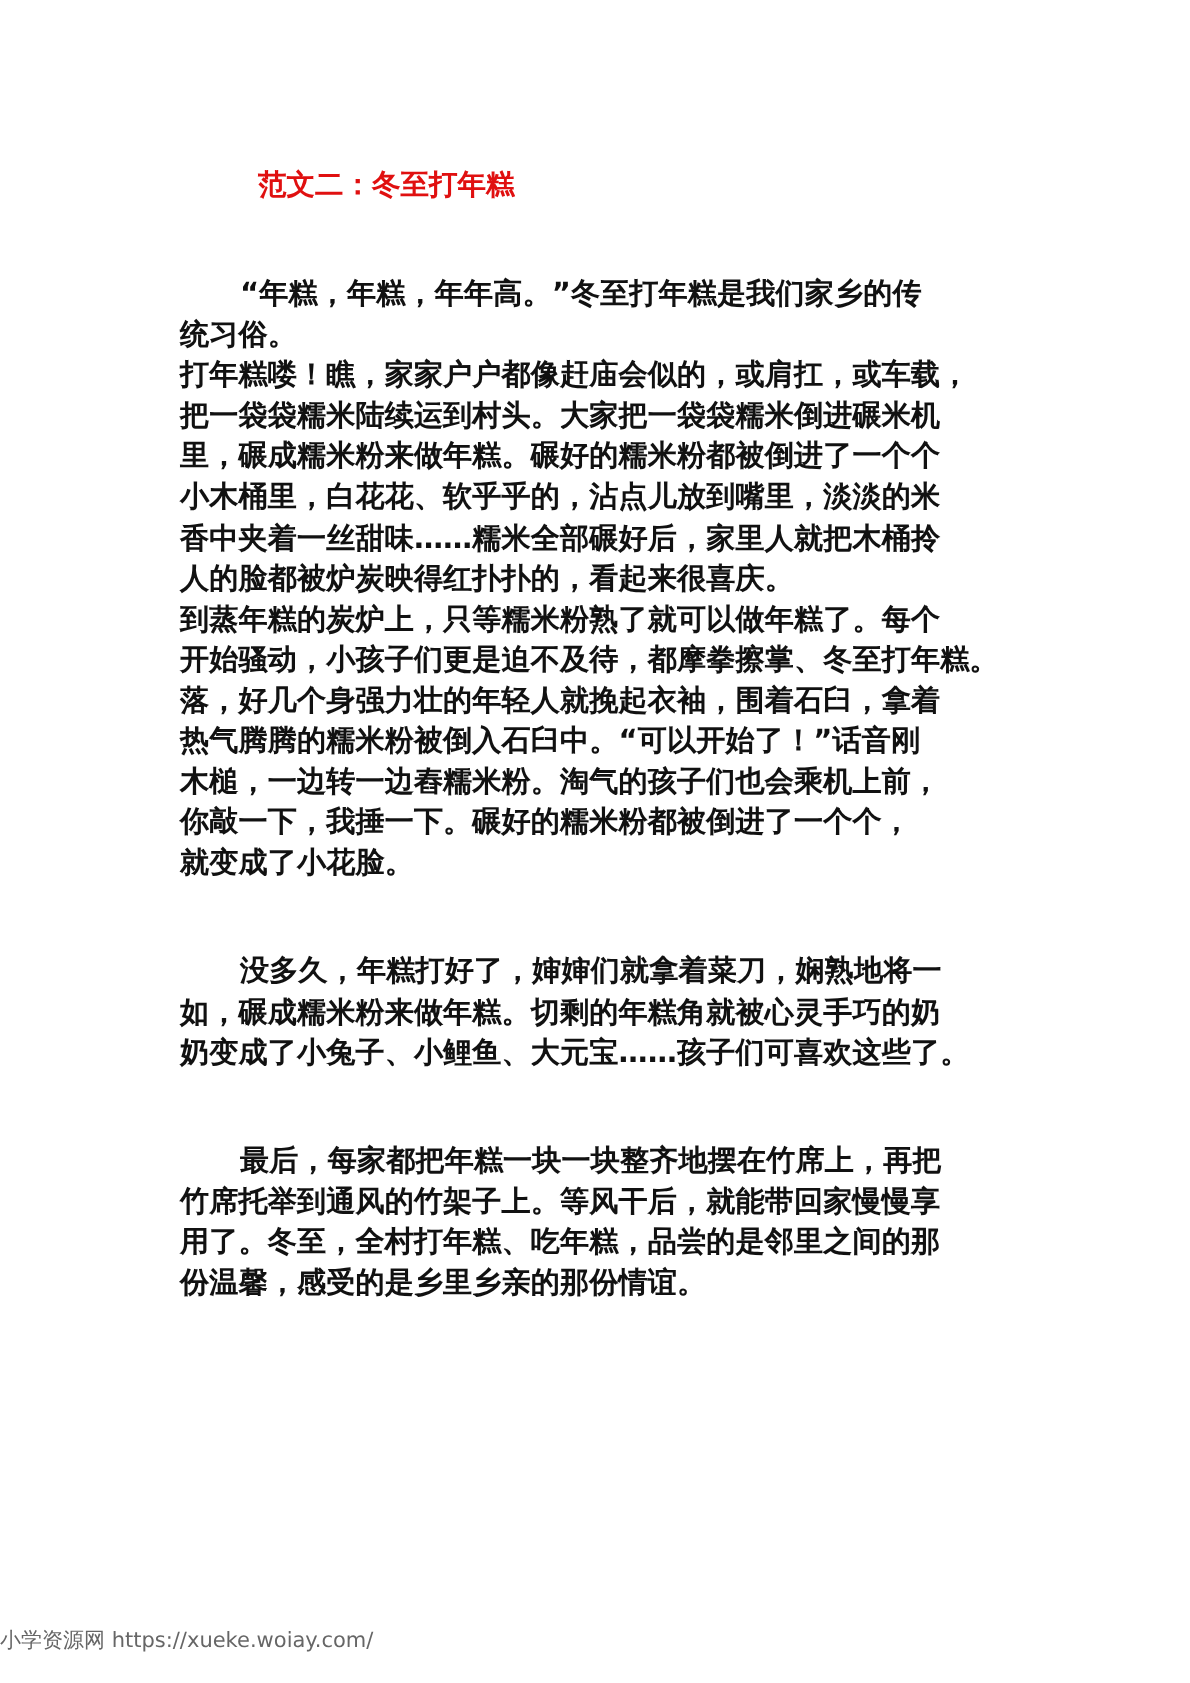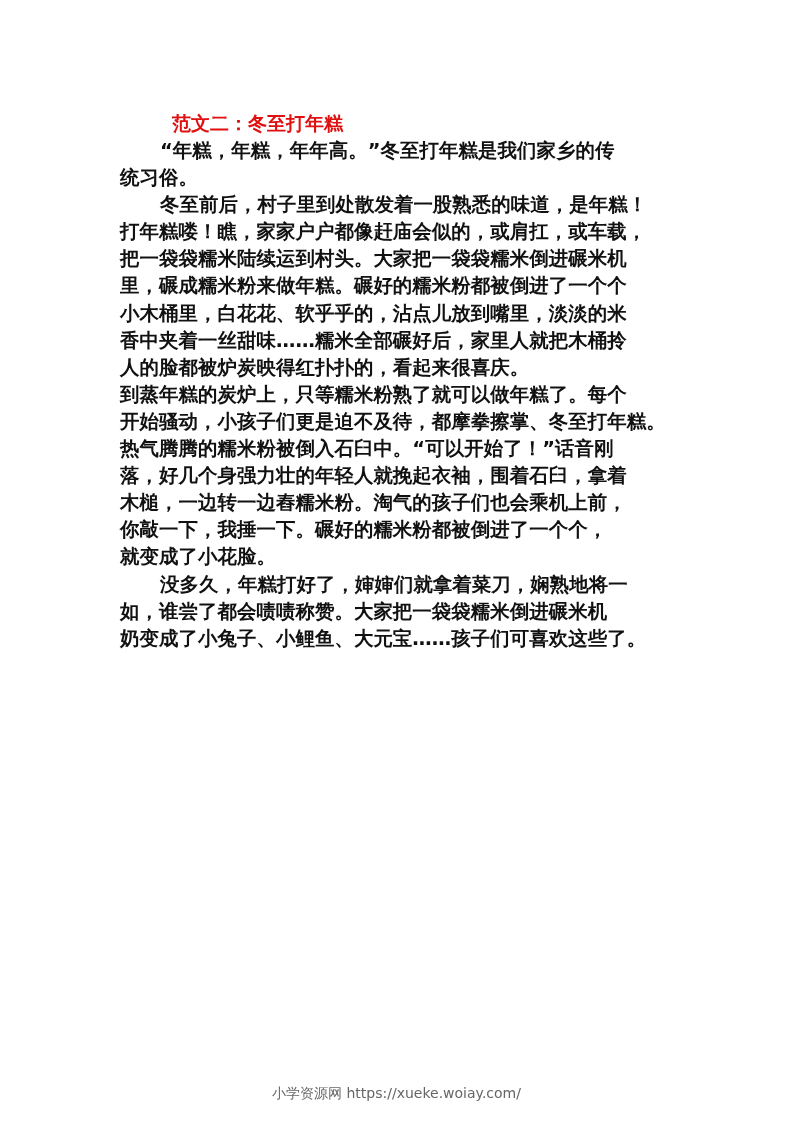--- a/index.html
+++ b/index.html
@@ -9,61 +9,66 @@
   .title {
     font-family: "DejaVu Sans", "Liberation Sans", sans-serif;
     font-weight: bold; font-size: 19px; color: #e01010;
     height: 27px; line-height: 27px; padding-left: 52px; white-space: nowrap;
   }
   .line {
     font-family: "DejaVu Sans", "Liberation Sans", sans-serif;
     font-weight: bold; font-size: 19.4px; color: #111111;
     height: 27.1px; line-height: 27.1px; white-space: nowrap; letter-spacing: 0.1px;
   }
-  .line.indent { padding-left: 40px; }
+  .line.indent { padding-left: 40px; margin-top: 45px; }
   .footer {
-    position: absolute; left: 0; width: 793px; top: 1069px; text-align: center;
+    position: absolute; left: 0; width: 793px; top: 1069px; text-align: left;
     font-family: "DejaVu Sans", "Liberation Sans", sans-serif;
     font-size: 14px; color: #666666;
   }
 </style>
 </head>
 <body>
 
 <div class="page">
   <div class="content">
     <div class="title">范文二：冬至打年糕</div>
 
     <div>
       <div class="line indent">“年糕，年糕，年年高。”冬至打年糕是我们家乡的传</div>
       <div class="line">统习俗。</div>
     </div>
 
     <div>
-      <div class="line indent">冬至前后，村子里到处散发着一股熟悉的味道，是年糕！</div>
       <div class="line">打年糕喽！瞧，家家户户都像赶庙会似的，或肩扛，或车载，</div>
       <div class="line">把一袋袋糯米陆续运到村头。大家把一袋袋糯米倒进碾米机</div>
       <div class="line">里，碾成糯米粉来做年糕。碾好的糯米粉都被倒进了一个个</div>
       <div class="line">小木桶里，白花花、软乎乎的，沾点儿放到嘴里，淡淡的米</div>
       <div class="line">香中夹着一丝甜味……糯米全部碾好后，家里人就把木桶拎</div>
       <div class="line">人的脸都被炉炭映得红扑扑的，看起来很喜庆。</div>
       <div class="line">到蒸年糕的炭炉上，只等糯米粉熟了就可以做年糕了。每个</div>
     </div>
 
     <div>
       <div class="line">开始骚动，小孩子们更是迫不及待，都摩拳擦掌、冬至打年糕。</div>
+      <div class="line">落，好几个身强力壮的年轻人就挽起衣袖，围着石臼，拿着</div>
       <div class="line">热气腾腾的糯米粉被倒入石臼中。“可以开始了！”话音刚</div>
-      <div class="line">落，好几个身强力壮的年轻人就挽起衣袖，围着石臼，拿着</div>
       <div class="line">木槌，一边转一边舂糯米粉。淘气的孩子们也会乘机上前，</div>
       <div class="line">你敲一下，我捶一下。碾好的糯米粉都被倒进了一个个，</div>
       <div class="line">就变成了小花脸。</div>
     </div>
 
     <div>
       <div class="line indent">没多久，年糕打好了，婶婶们就拿着菜刀，娴熟地将一</div>
-      <div class="line">如，谁尝了都会啧啧称赞。大家把一袋袋糯米倒进碾米机</div>
+      <div class="line">如，碾成糯米粉来做年糕。切剩的年糕角就被心灵手巧的奶</div>
       <div class="line">奶变成了小兔子、小鲤鱼、大元宝……孩子们可喜欢这些了。</div>
     </div>
 
+    <div>
+      <div class="line indent">最后，每家都把年糕一块一块整齐地摆在竹席上，再把</div>
+      <div class="line">竹席托举到通风的竹架子上。等风干后，就能带回家慢慢享</div>
+      <div class="line">用了。冬至，全村打年糕、吃年糕，品尝的是邻里之间的那</div>
+      <div class="line">份温馨，感受的是乡里乡亲的那份情谊。</div>
+    </div>
   </div>
 
   <div class="footer">小学资源网 https://xueke.woiay.com/</div>
 </div>
 
 </body></html>

